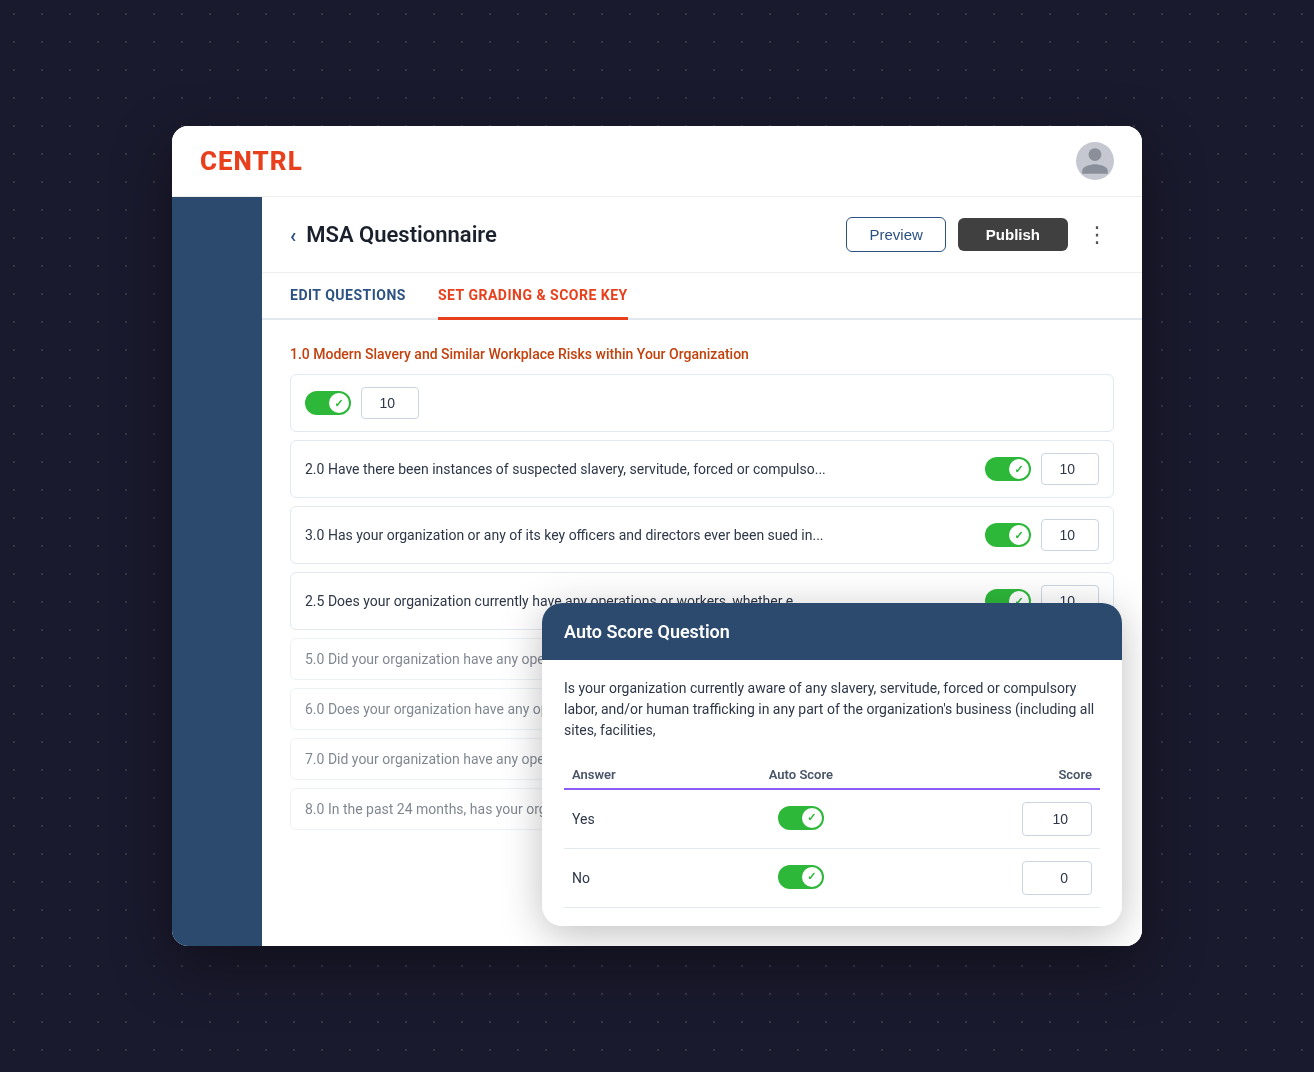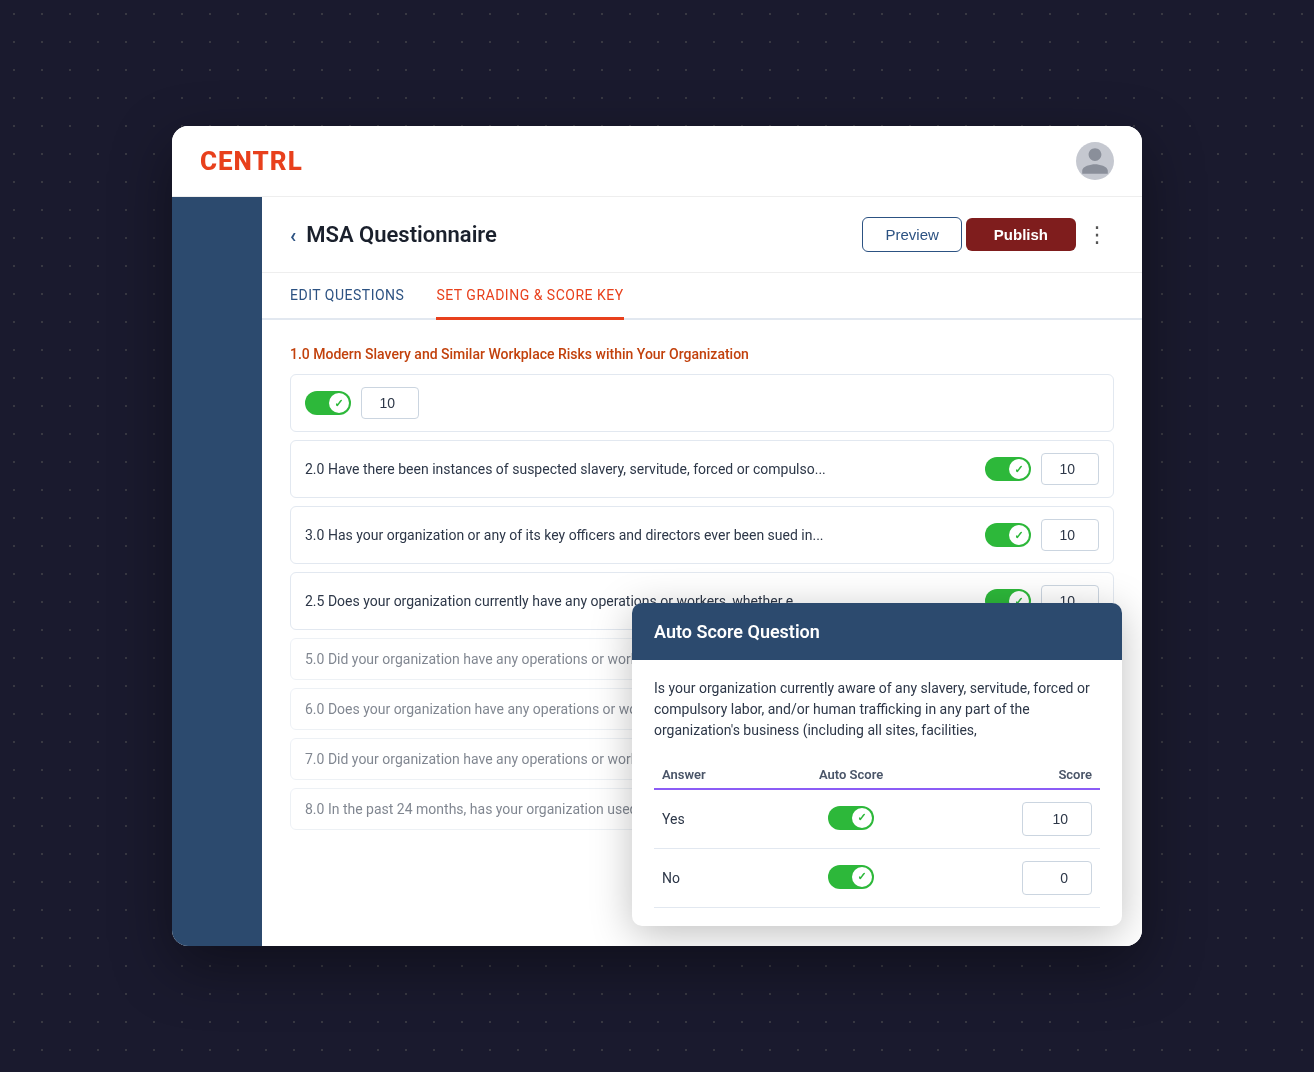--- a/index.html
+++ b/index.html
@@ -112,37 +112,37 @@
 
     .page-title {
       font-size: 22px;
       font-weight: 600;
       color: #1a202c;
     }
 
     .header-actions {
       display: flex;
       align-items: center;
-      gap: 4px;
+      gap: 12px;
     }
 
     .btn-preview {
       padding: 8px 22px;
       border: 1.5px solid #2c5282;
       background: white;
       color: #2c5282;
       border-radius: 6px;
       font-size: 15px;
       cursor: pointer;
       font-weight: 500;
     }
 
     .btn-publish {
       padding: 8px 28px;
-      background: #7f1d1d;
+      background: #404040;
       border: none;
       color: white;
       border-radius: 6px;
       font-size: 15px;
       font-weight: 600;
       cursor: pointer;
     }
 
     .more-btn {
       font-size: 22px;
@@ -155,21 +155,21 @@
     .tabs {
       display: flex;
       padding: 0 28px;
       border-bottom: 2px solid #e2e8f0;
       gap: 32px;
     }
 
     .tab {
       padding: 14px 0;
       font-size: 14px;
-      font-weight: 400;
+      font-weight: 700;
       cursor: pointer;
       color: #2c5282;
       border-bottom: 3px solid transparent;
       margin-bottom: -2px;
       letter-spacing: 0.5px;
     }
 
     .tab.active {
       color: #e8401c;
       border-bottom-color: #e8401c;
@@ -257,23 +257,23 @@
 
     .row-faded {
       opacity: 0.6;
     }
 
     
     .modal-overlay {
       position: absolute;
       bottom: 0;
       right: 0;
-      width: 490px;
-      background: white;
-      border-radius: 10px;
+      width: 580px;
+      background: white;
+      border-radius: 20px;
       box-shadow: 0 8px 40px rgba(0,0,0,0.25);
       overflow: hidden;
       margin: 0 20px 20px 0;
     }
 
     .modal-header {
       background: #2c4a6e;
       padding: 18px 22px;
     }
 

